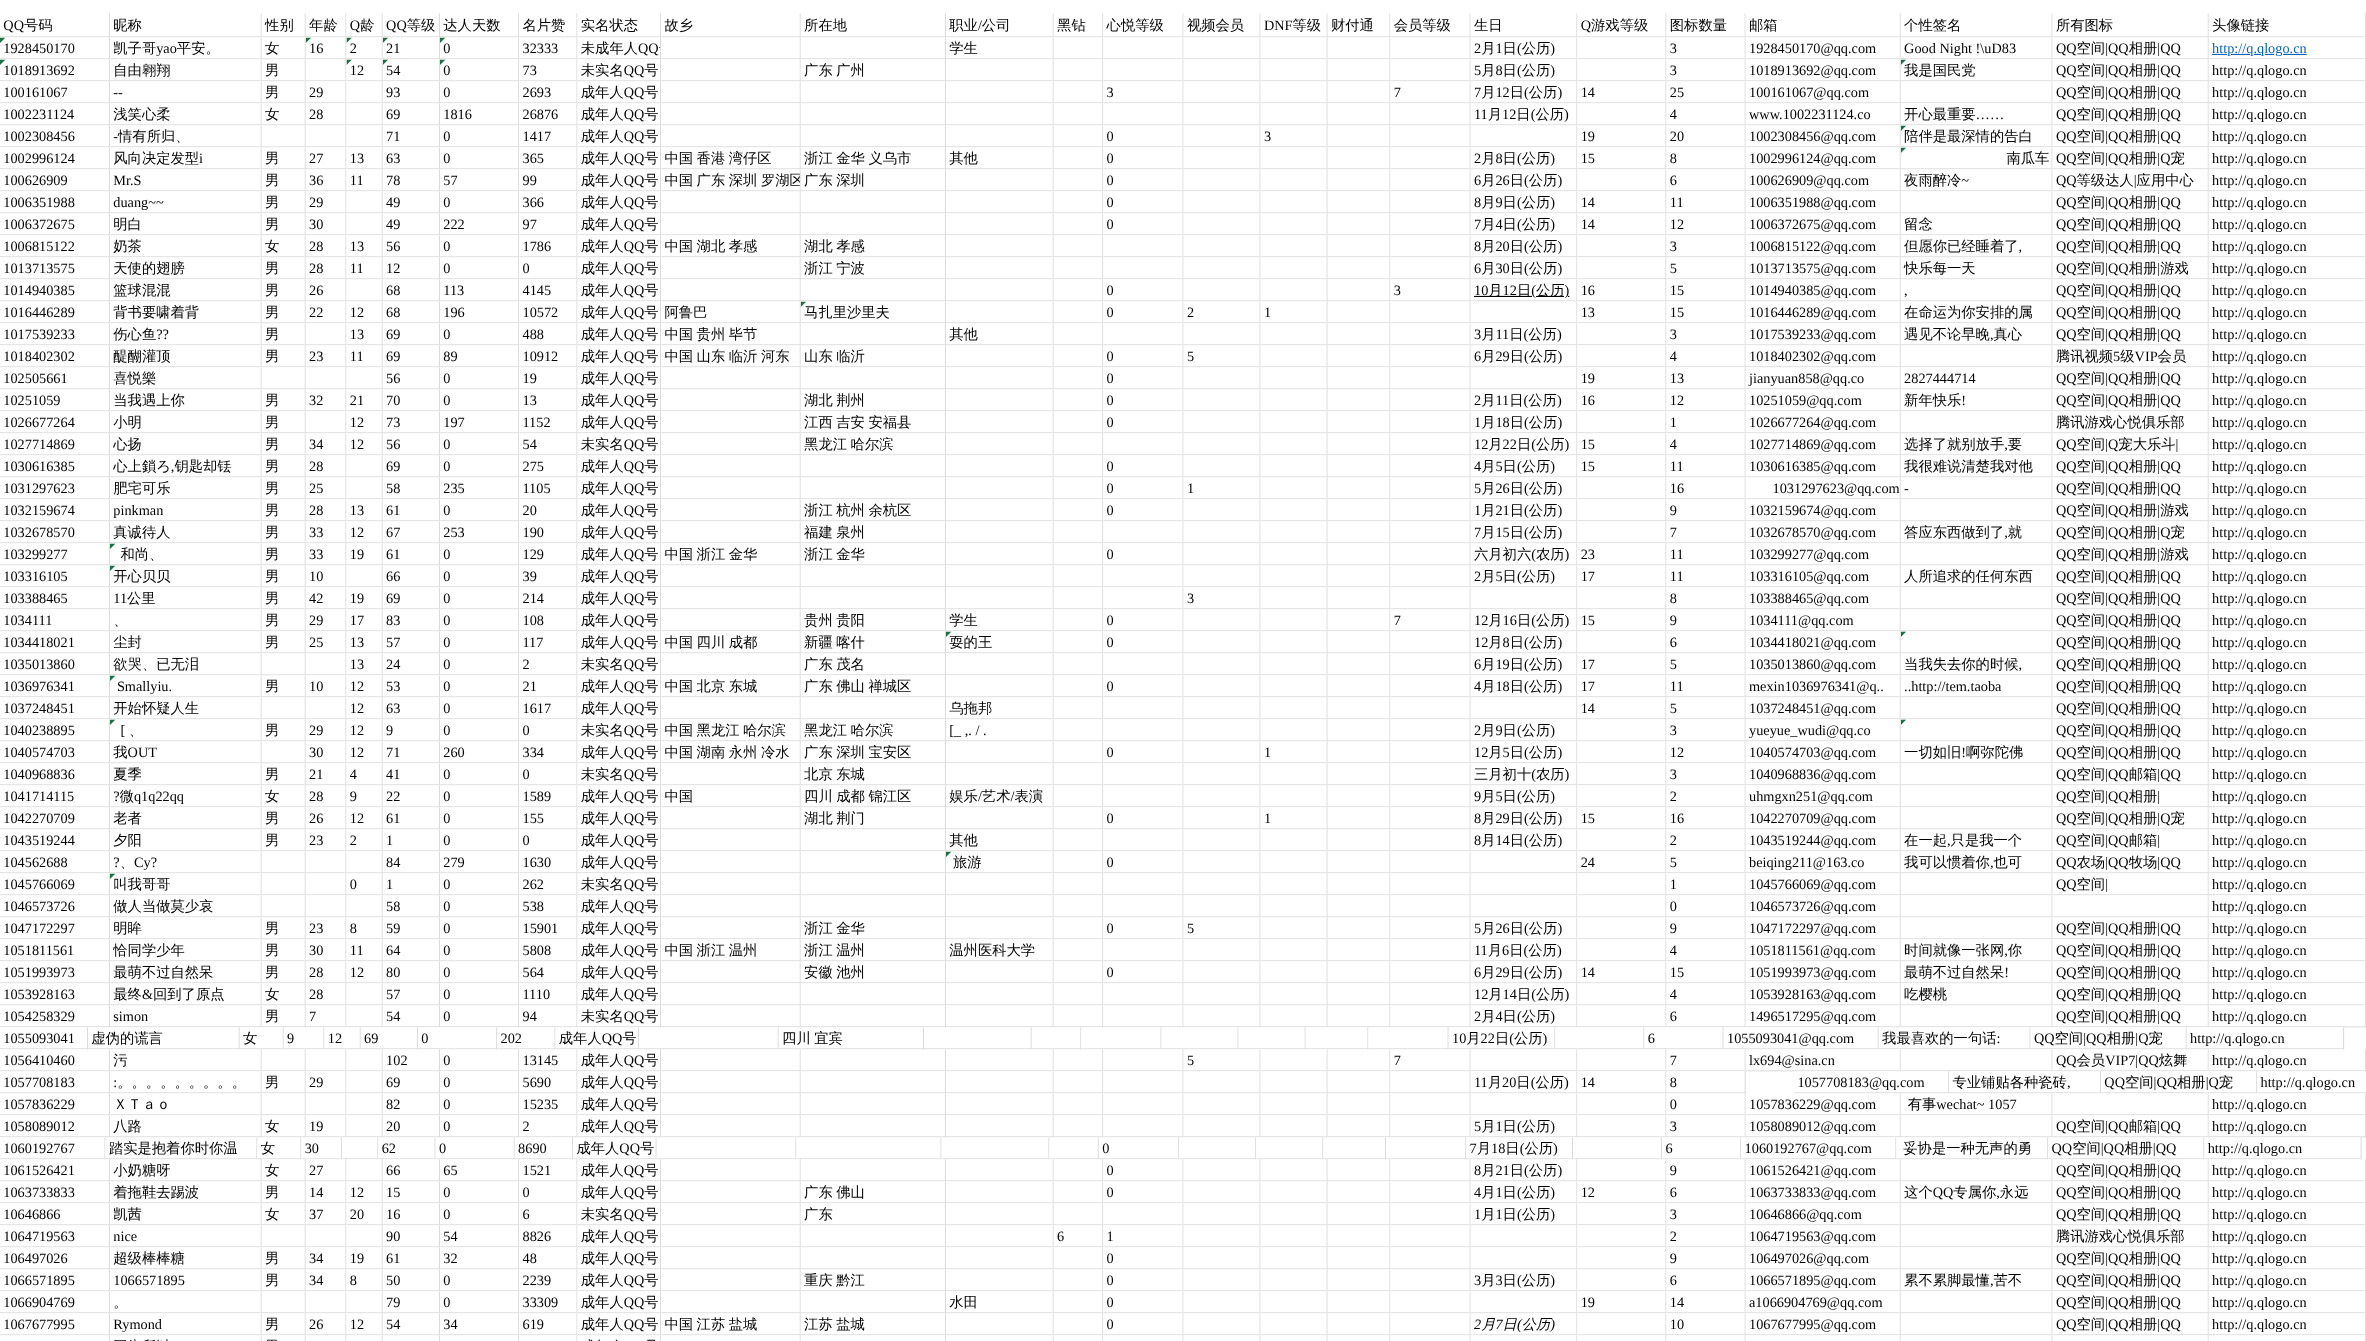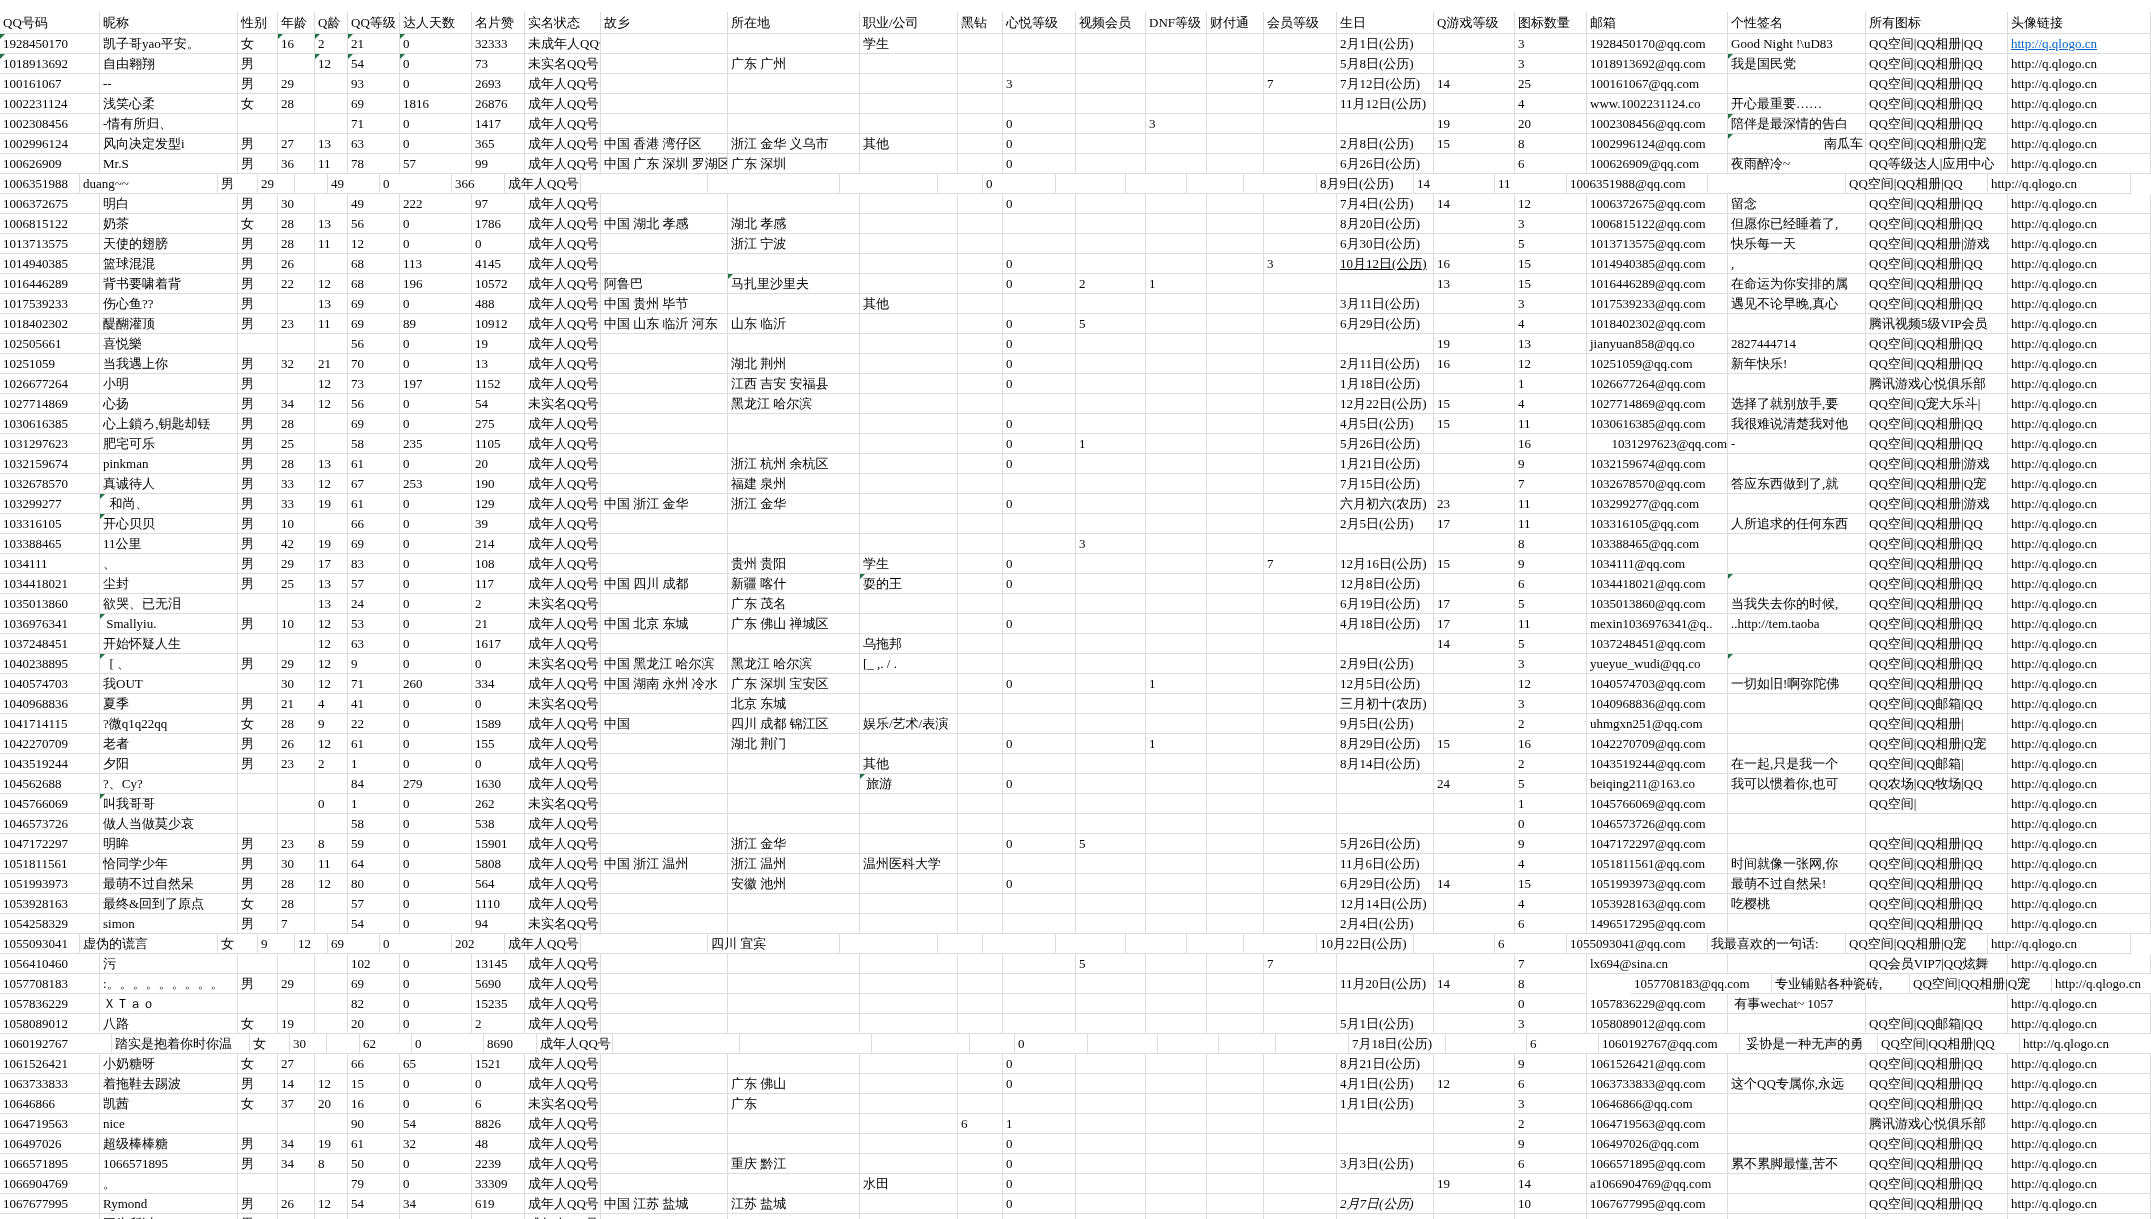--- a/index.html
+++ b/index.html
@@ -232,21 +232,21 @@
       <div class="cell" style="width: 73px;"><span></span></div>
       <div class="cell" style="width: 97px;"><span>6月26日(公历)</span></div>
       <div class="cell" style="width: 81px;"><span></span></div>
       <div class="cell" style="width: 72px;"><span>6</span></div>
       <div class="cell" style="width: 141px;"><span>100626909@qq.com</span></div>
       <div class="cell" style="width: 138px;"><span>夜雨醉冷~</span></div>
       <div class="cell" style="width: 142px;"><span>QQ等级达人|应用中心</span></div>
       <div class="cell" style="width: 143px;"><span>http://q.qlogo.cn</span></div>
     </div>
     <div class="row">
-      <div class="cell" style="width: 80px; font-family: Liberation Serif, serif;"><span>1006351988</span></div>
+      <div class="cell" style="width: 100px; font-family: Liberation Serif, serif;"><span>1006351988</span></div>
       <div class="cell" style="width: 138px;"><span>duang~~</span></div>
       <div class="cell" style="width: 40px;"><span>男</span></div>
       <div class="cell" style="width: 37px;"><span>29</span></div>
       <div class="cell" style="width: 33px;"><span></span></div>
       <div class="cell" style="width: 52px;"><span>49</span></div>
       <div class="cell" style="width: 72px;"><span>0</span></div>
       <div class="cell" style="width: 53px;"><span>366</span></div>
       <div class="cell" style="width: 76px;"><span>成年人QQ号</span></div>
       <div class="cell" style="width: 127px;"><span></span></div>
       <div class="cell" style="width: 132px;"><span></span></div>
@@ -1393,21 +1393,21 @@
       <div class="cell" style="width: 73px;"><span></span></div>
       <div class="cell" style="width: 97px;"><span>5月1日(公历)</span></div>
       <div class="cell" style="width: 81px;"><span></span></div>
       <div class="cell" style="width: 72px;"><span>3</span></div>
       <div class="cell" style="width: 141px;"><span>1058089012@qq.com</span></div>
       <div class="cell" style="width: 138px;"><span></span></div>
       <div class="cell" style="width: 142px;"><span>QQ空间|QQ邮箱|QQ</span></div>
       <div class="cell" style="width: 143px;"><span>http://q.qlogo.cn</span></div>
     </div>
     <div class="row">
-      <div class="cell" style="width: 112px;"><span>1060192767</span></div>
+      <div class="cell" style="width: 96px;"><span>1060192767</span></div>
       <div class="cell" style="width: 138px;"><span>踏实是抱着你时你温</span></div>
       <div class="cell" style="width: 40px;"><span>女</span></div>
       <div class="cell" style="width: 37px;"><span>30</span></div>
       <div class="cell" style="width: 33px;"><span></span></div>
       <div class="cell" style="width: 52px;"><span>62</span></div>
       <div class="cell" style="width: 72px;"><span>0</span></div>
       <div class="cell" style="width: 53px;"><span>8690</span></div>
       <div class="cell" style="width: 76px;"><span>成年人QQ号</span></div>
       <div class="cell" style="width: 127px;"><span></span></div>
       <div class="cell" style="width: 132px;"><span></span></div>

